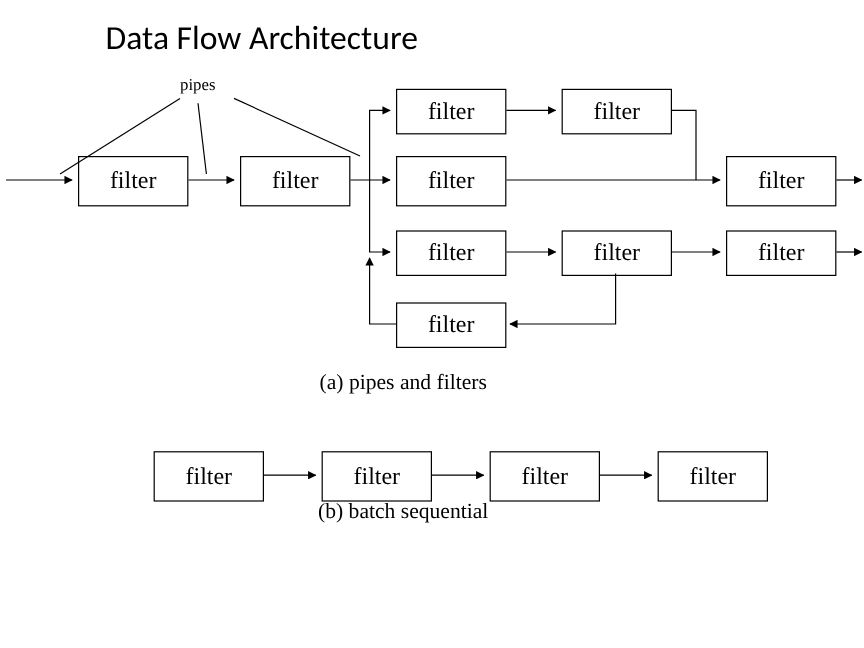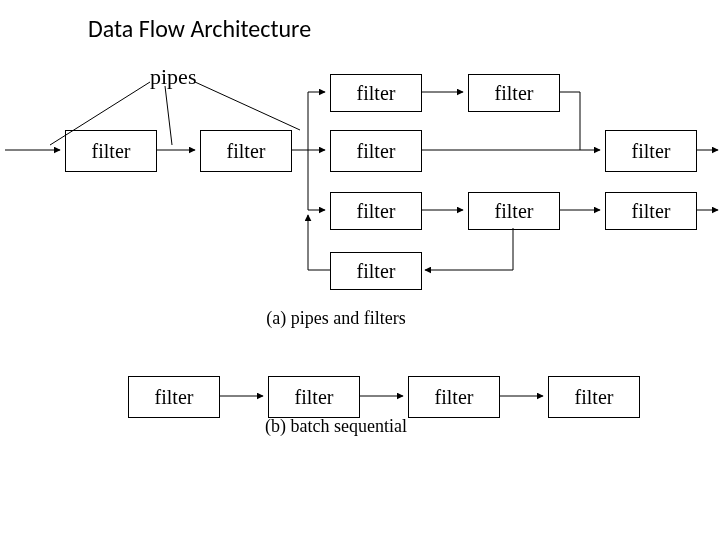--- a/index.html
+++ b/index.html
@@ -1,19 +1,19 @@
 <!DOCTYPE html>
 <html><head>
 <meta charset="utf-8">
 <style>
   html,body{margin:0;padding:0}
   body{width:720px;height:540px;font-family:"Times New Roman",Times,serif;background:#fff;color:#000;position:relative}
-  .title{position:absolute;left:88px;top:14px;font-family:Calibri,Arial,sans-serif;font-size:24px}
+  .title{position:absolute;left:88px;top:14px;font-family:Calibri,Arial,sans-serif;font-size:28px}
   .box{position:absolute;border:1px solid #000;background:#fff;display:flex;align-items:center;justify-content:center;font-size:20px}
-  .label{position:absolute;font-size:22px}
+  .label{position:absolute;font-size:14px}
   .caption{position:absolute;width:672px;text-align:center;font-size:18px}
 </style>
 </head>
 <body>
 
 <div class="title">Data Flow Architecture</div>
 
 <div class="label" style="left:150px;top:64px">pipes</div>
 
 <div class="box" style="left:65px;top:130px;width:90px;height:40px">filter</div>

